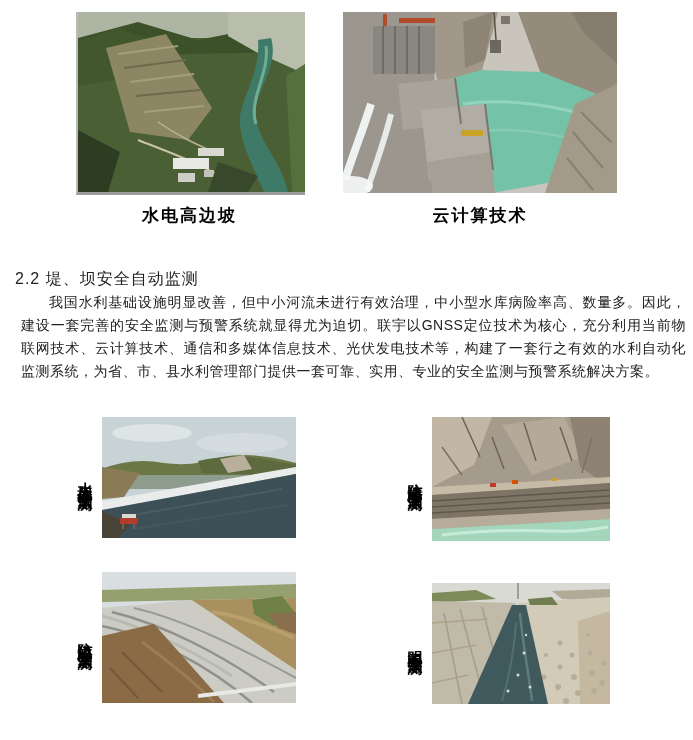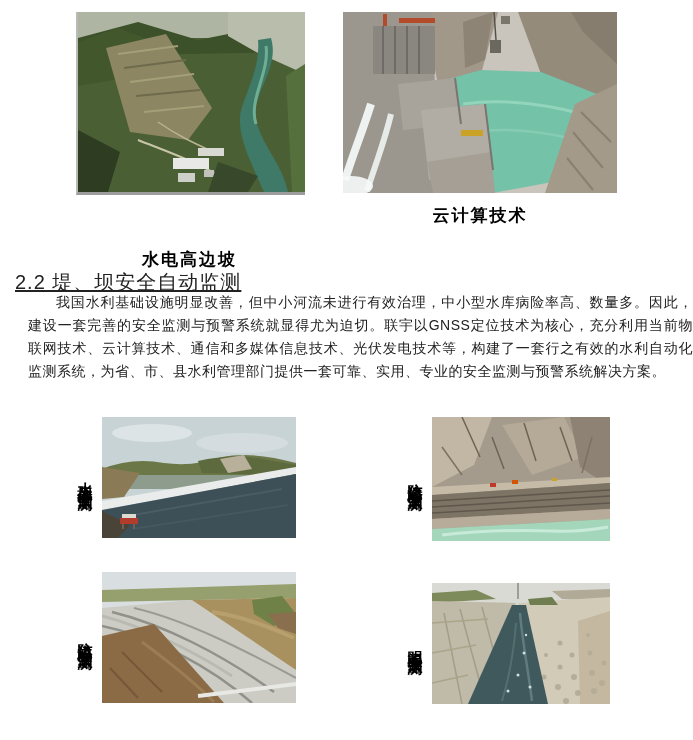--- a/index.html
+++ b/index.html
@@ -9,26 +9,25 @@
     overflow:hidden;
   }
   .photo{position:absolute;overflow:hidden;background:#cfcfcf;}
   .photo svg{display:block;}
   .photo-border{border-left:2px solid #b9b9b9;border-bottom:3px solid #9d9d9d;}
   .caption{
     position:absolute;text-align:center;font-weight:bold;font-size:17px;
     letter-spacing:2px;color:#000;
   }
   .sec-heading{
-    position:absolute;left:15px;top:269px;font-size:20px;color:#222;
+    position:absolute;left:15px;top:269px;font-size:16px;color:#222;
     letter-spacing:1px;
-    text-decoration:underline;
   }
   .sec-paragraph{
-    position:absolute;left:28px;top:291px;width:665px;
+    position:absolute;left:21px;top:291px;width:665px;
     font-size:14px;line-height:23px;color:#222;
     text-align:justify;text-indent:2em;letter-spacing:0.5px;
   }
   .grid-fig{position:absolute;display:flex;align-items:center;gap:9px;}
   .v-label{
     writing-mode:vertical-rl;text-orientation:upright;
     font-weight:bold;font-size:15px;line-height:15px;letter-spacing:2px;
     color:#000;white-space:nowrap;flex:0 0 auto;
   }
   .gphoto{flex:0 0 auto;overflow:hidden;background:#ccc;}
@@ -94,21 +93,21 @@
       <rect x="118" y="118" width="22" height="6" fill="#c9a227"></rect>
       <path d="M28,92 C20,118 10,142 2,168" stroke="#f2f7f6" stroke-width="8" fill="none" opacity="0.95"></path>
       <path d="M48,102 C42,128 32,154 24,179" stroke="#eef4f2" stroke-width="6" fill="none" opacity="0.9"></path>
       <ellipse cx="8" cy="174" rx="22" ry="10" fill="#f6faf9" opacity="0.9"></ellipse>
       <line x1="151" y1="0" x2="153" y2="28" stroke="#55524c" stroke-width="1.5"></line>
       <rect x="147" y="28" width="11" height="13" fill="#6b685f"></rect>
       <rect x="158" y="4" width="9" height="8" fill="#7a766c"></rect>
     </svg>
   </div>
 
-  <div class="caption" style="left:76px;top:204px;width:227px;margin-top:44px;">水电高边坡</div>
+  <div class="caption" style="left:76px;top:204px;width:227px;">水电高边坡</div>
   <div class="caption" style="left:343px;top:204px;width:274px;">云计算技术</div>
 
   <div class="sec-heading">2.2 堤、坝安全自动监测</div>
   <div class="sec-paragraph">我国水利基础设施明显改善，但中小河流未进行有效治理，中小型水库病险率高、数量多。因此，建设一套完善的安全监测与预警系统就显得尤为迫切。联宇以GNSS定位技术为核心，充分利用当前物联网技术、云计算技术、通信和多媒体信息技术、光伏发电技术等，构建了一套行之有效的水利自动化监测系统，为省、市、县水利管理部门提供一套可靠、实用、专业的安全监测与预警系统解决方案。</div>
 
   <div class="grid-fig" style="left:78px;top:417px;height:121px;">
     <div class="v-label">水库坝体安全监测</div>
     <div class="gphoto" style="width:194px;height:121px;">
       <svg width="194" height="121" viewBox="0 0 194 121" xmlns="http://www.w3.org/2000/svg">
         <rect width="194" height="121" fill="#c8d3d6"></rect>

